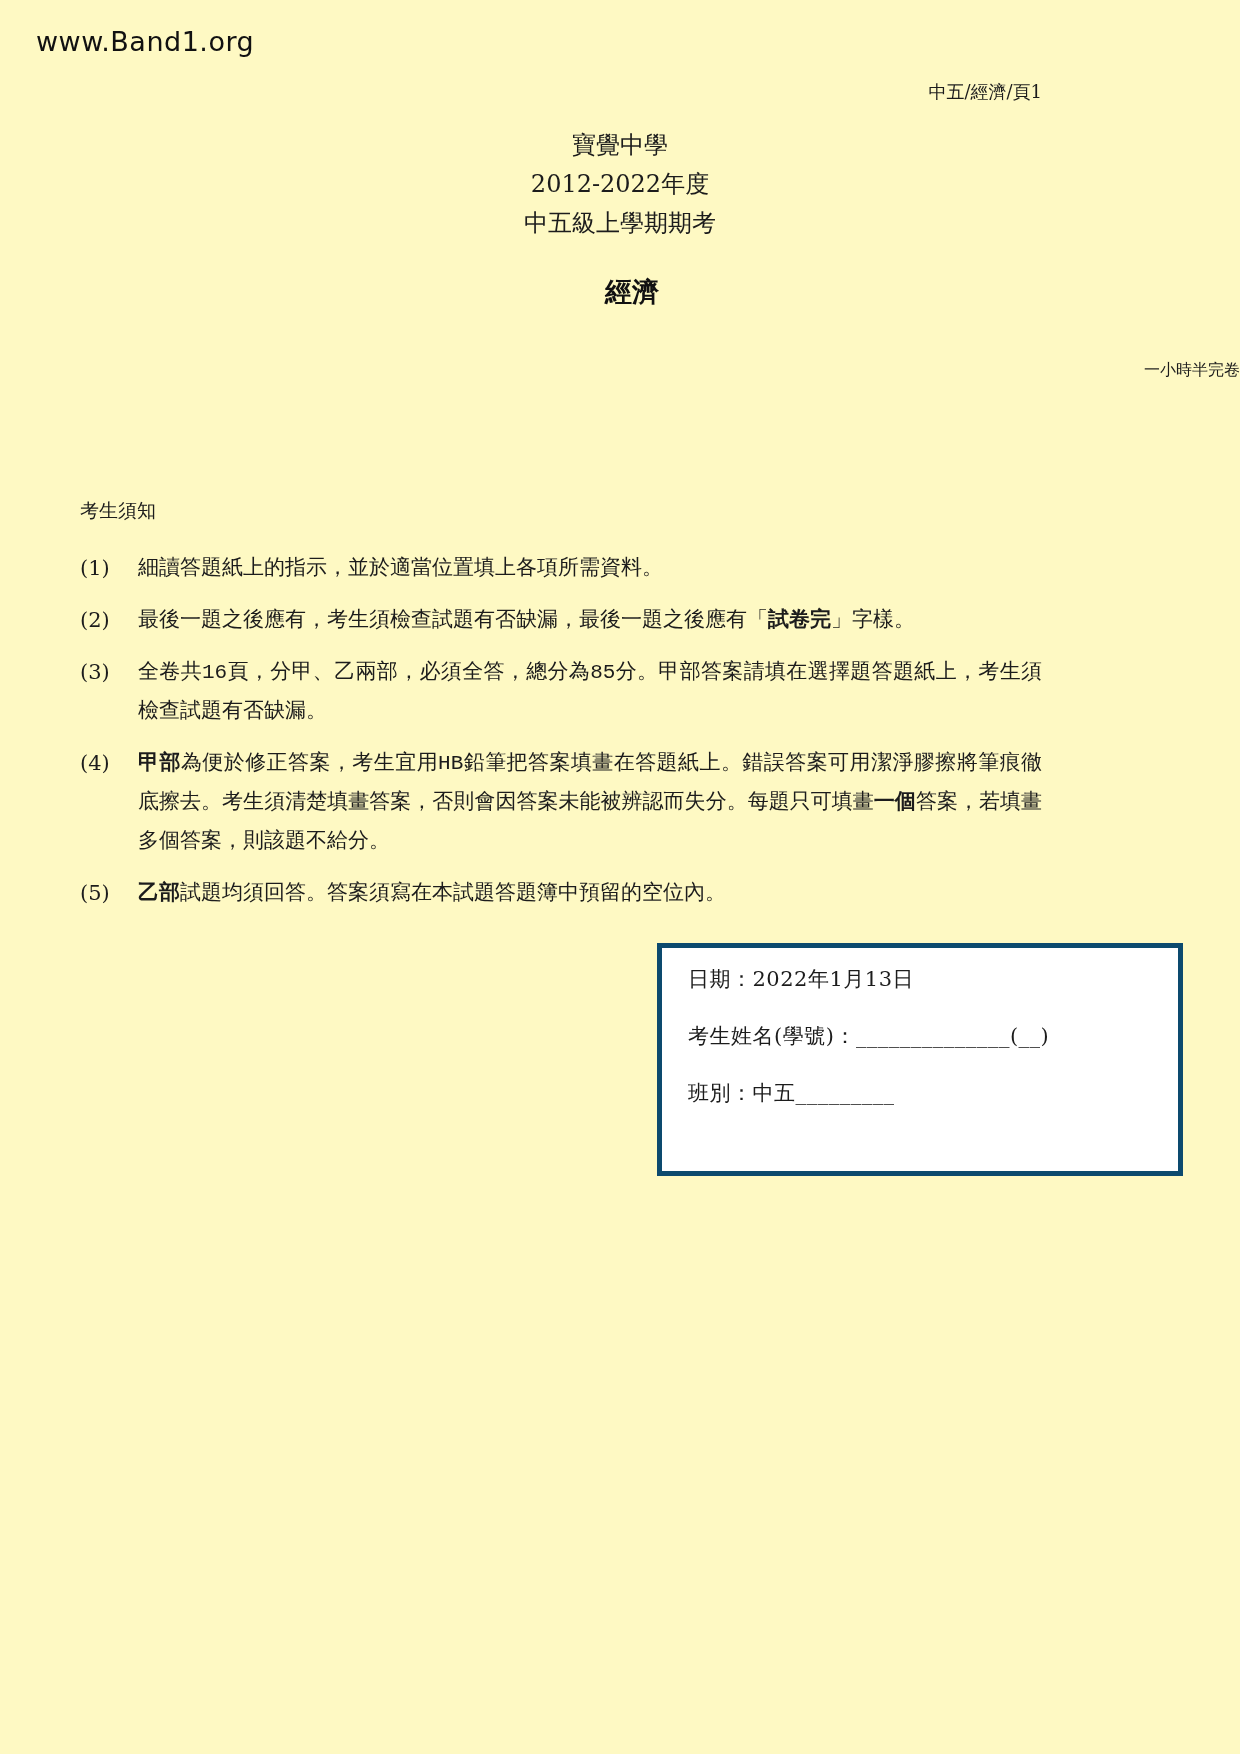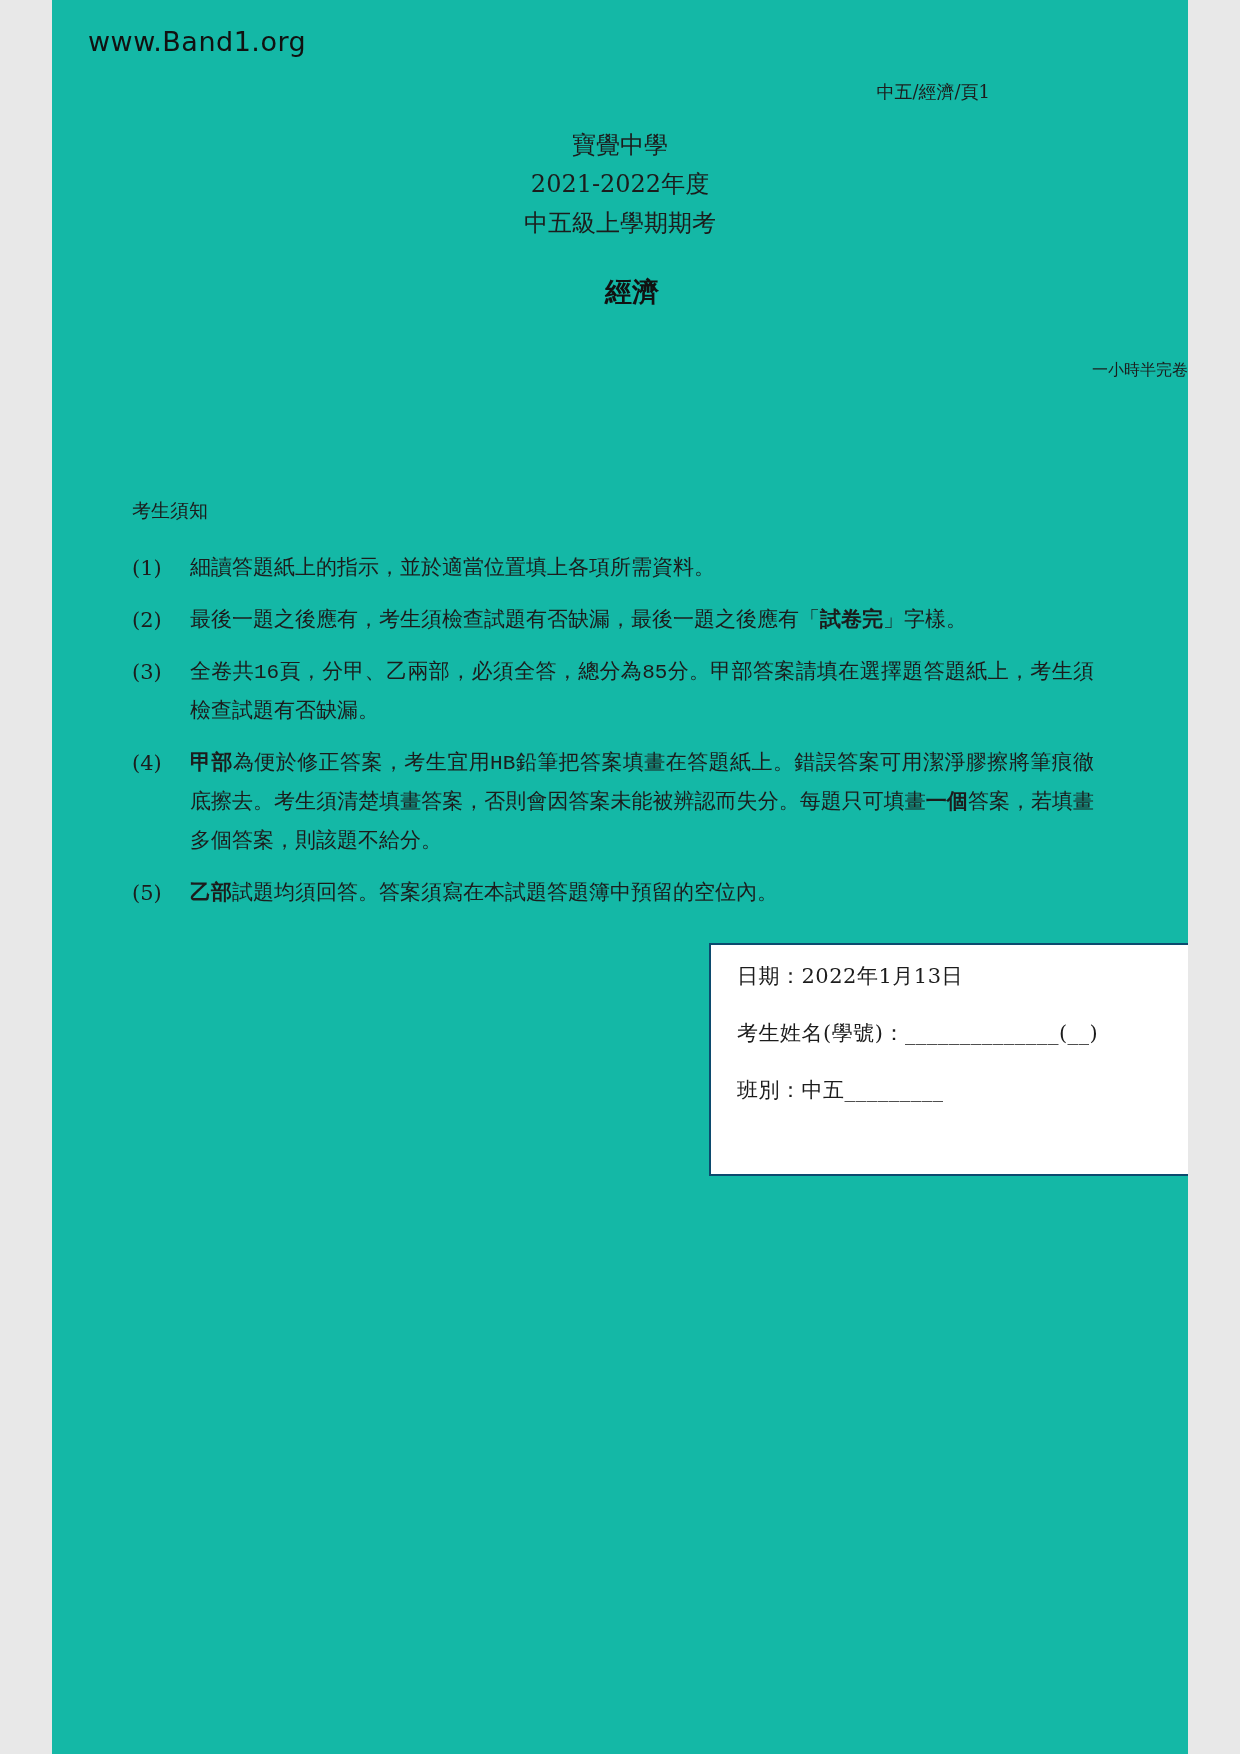--- a/index.html
+++ b/index.html
@@ -1,24 +1,24 @@
 <!DOCTYPE html>
 <html><head>
 <meta charset="utf-8">
 <style>
   * { margin: 0; padding: 0; box-sizing: border-box; }
   html, body { background: #e8e8e8; }
   body { font-family: "DejaVu Serif", "Liberation Serif", serif; }
 
   .page {
     position: relative;
-    width: 1136px;
+    width: 1240px;
     height: 1754px;
     margin: 0 auto;
-    background: #14b8a6;
+    background: #fef9c3;
     color: #1c1c1c;
     overflow: hidden;
   }
 
   .watermark {
     position: absolute;
     top: 26px;
     left: 36px;
     font-family: "DejaVu Sans", "Liberation Sans", sans-serif;
     font-size: 27px;
@@ -103,21 +103,21 @@
   }
 
   .item-text .b { font-weight: 700; }
 
   .info-box {
     position: absolute;
     top: 943px;
     left: 657px;
     width: 526px;
     height: 233px;
-    border: 2px solid #0c4a6e;
+    border: 5px solid #0c4a6e;
     padding: 16px 0 0 26px;
     background: #ffffff;
   }
 
   .info-line {
     font-size: 21px;
     line-height: 30px;
     margin-bottom: 27px;
     letter-spacing: 0.5px;
     white-space: nowrap;
@@ -127,21 +127,21 @@
 <body>
 
 <div class="page">
 
   <div class="watermark">www.Band1.org</div>
 
   <div class="page-ref">中五/經濟/頁1</div>
 
   <div class="title-block">
     <div>寶覺中學</div>
-    <div>2021-2022年度</div>
+    <div>2012-2022年度</div>
     <div>中五級上學期期考</div>
   </div>
 
   <div class="subject">經濟</div>
 
   <div class="duration">一小時半完卷</div>
 
   <div class="notice-heading">考生須知</div>
 
   <div class="instruction-list">

